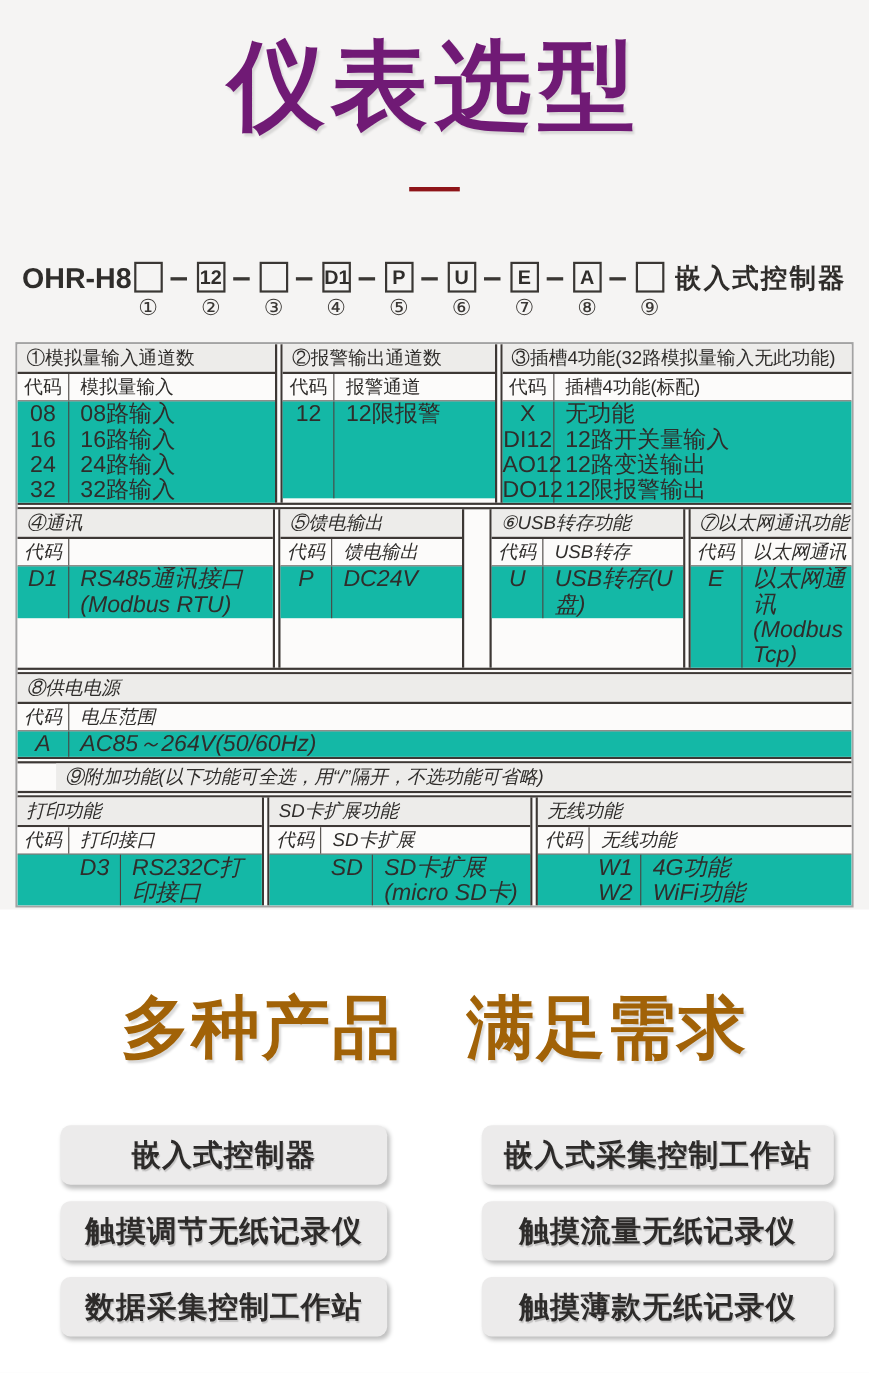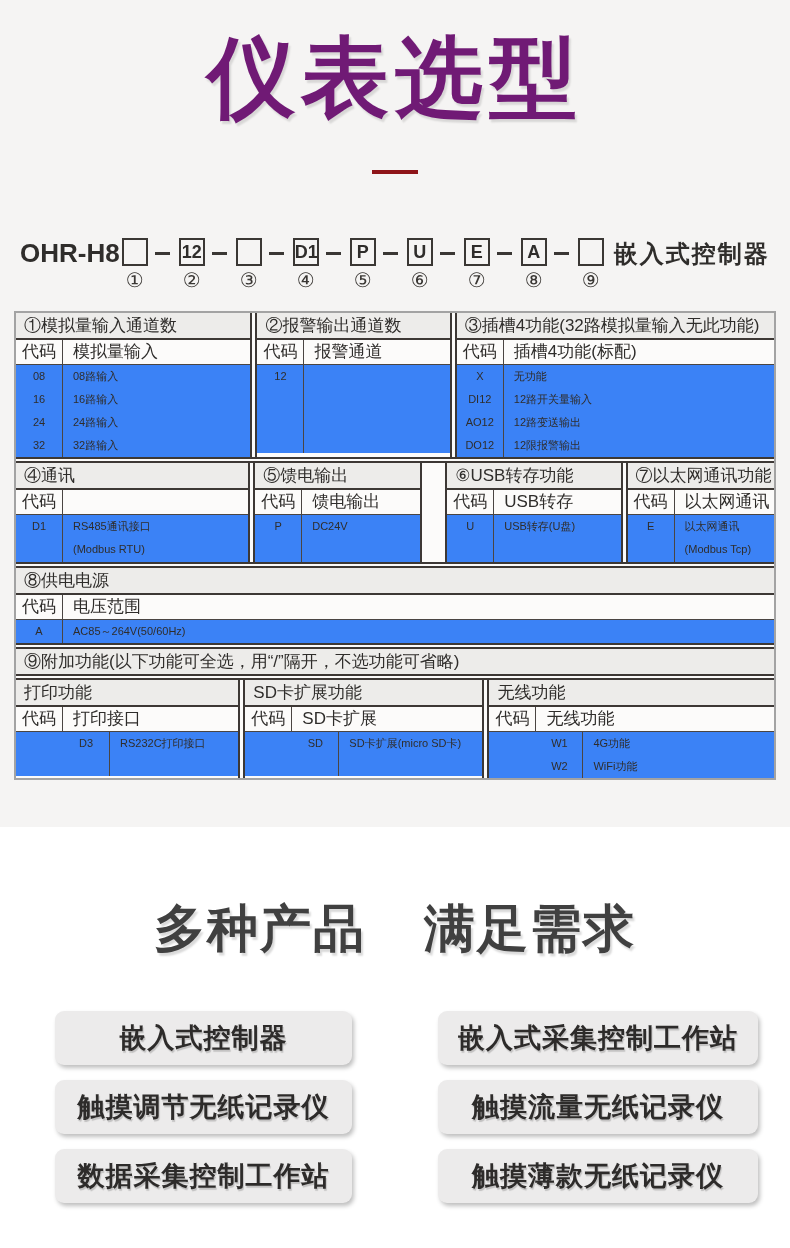--- a/index.html
+++ b/index.html
@@ -27,48 +27,48 @@
   }
   .m-num{margin-top:3px;font-size:20px;line-height:22px;color:#3a3734;}
   .m-dash{width:15px;height:3px;background:#3a3734;margin:14px 7px 0 7px;}
   .m-suffix{font-size:24px;font-weight:600;line-height:31px;margin-left:10px;letter-spacing:2px;white-space:nowrap;}
   
   .sel-table{
     box-sizing:border-box;width:762px;margin:20px auto 0;
     background:#fcfbfa;border:2px solid #a3a3a3;
   }
   .band{display:flex;column-gap:3px;border-top:2px solid #3d3835;border-bottom:2px solid #3d3835;background:#fcfbfa;}
-  .band + .band{margin-top:2px;}
+  .band + .band{margin-top:2px;font-style:italic;}
   .band:first-child{border-top:none;}
   .band:last-child{border-bottom:none;}
   .grp{box-sizing:border-box;min-width:0;flex:1 1 auto;}
   .grp + .grp{border-left:2px solid #3d3835;}
   .grp:not(:last-child){border-right:2px solid #3d3835;}
   .g-title{
     background:#edecea;font-size:17px;line-height:25px;height:25px;
     padding-left:8px;border-bottom:2px solid #3d3835;
     white-space:nowrap;overflow:hidden;
   }
-  .g-title.note{border-bottom:none;width:100%;}
+  .g-title.note{border-bottom:none;width:100%;margin-left:35px;}
   .g-sub{display:flex;font-size:17px;line-height:24px;height:24px;border-bottom:1px solid #4a4542;background:#fcfbfa;}
   .c-code{flex:0 0 46px;width:46px;text-align:center;border-right:1px solid #4a4542;}
   .c-desc{flex:1;padding-left:10px;white-space:nowrap;overflow:hidden;}
-  .g-body{display:flex;font-size:11px;background:#3b82f6;}
+  .g-body{display:flex;font-size:21px;background:#14b8a6;justify-content:flex-end;}
   .col-code{flex:0 0 46px;width:46px;border-right:1px solid #4a4542;text-align:center;}
   .col-desc{flex:1;padding-left:10px;min-width:0;}
   .cell{line-height:23px;white-space:pre-line;}
   .bh1{min-height:88px;}.bh2{min-height:47px;}.bh3{min-height:23px;}.bh4{min-height:44px;padding-left:47px;}
   .gw-a1{flex:0 0 31.2%;}.gw-a2{flex:0 0 25.9%;}
   .gw-b1{flex:0 0 30.9%;}.gw-b2{flex:0 0 22.3%;}.gw-b3{flex:0 0 23.4%;margin-left:20px;}
   .gw-c1{flex:0 0 29.6%;}.gw-c2{flex:0 0 31.8%;}
   
   .bottom-section{background:#ffffff;padding-top:74px;}
   .p-heading{
     display:flex;justify-content:center;column-gap:58px;
-    font-size:51px;font-weight:900;letter-spacing:2px;color:#404040;
+    font-size:62px;font-weight:900;letter-spacing:2px;color:#a16207;
     text-shadow:2px 3px 2px rgba(0,0,0,.15);line-height:1.1;
   }
   .p-grid{display:flex;margin:54px 0 0 55px;column-gap:86px;}
   .p-col{display:flex;flex-direction:column;row-gap:15px;}
   .p-col-left{width:297px;}
   .p-col-right{width:320px;}
   .p-btn{
     height:54px;background:#ecebeb;border-radius:9px;
     box-shadow:2px 3px 4px rgba(0,0,0,.25);
     display:flex;align-items:center;justify-content:center;
@@ -171,20 +171,23 @@
       <div class="grp gw-a2">
         <div class="g-title">②报警输出通道数</div>
         <div class="g-sub">
           <span class="c-code">代码</span>
           <span class="c-desc">报警通道</span>
         </div>
         <div class="g-body bh1">
           <div class="col-code">
             <div class="cell">12</div>
           </div>
+          <div class="col-desc">
+            <div class="cell">12限报警</div>
+          </div>
         </div>
       </div>
 
       <div class="grp">
         <div class="g-title">③插槽4功能(32路模拟量输入无此功能)</div>
         <div class="g-sub">
           <span class="c-code">代码</span>
           <span class="c-desc">插槽4功能(标配)</span>
         </div>
         <div class="g-body bh1">

